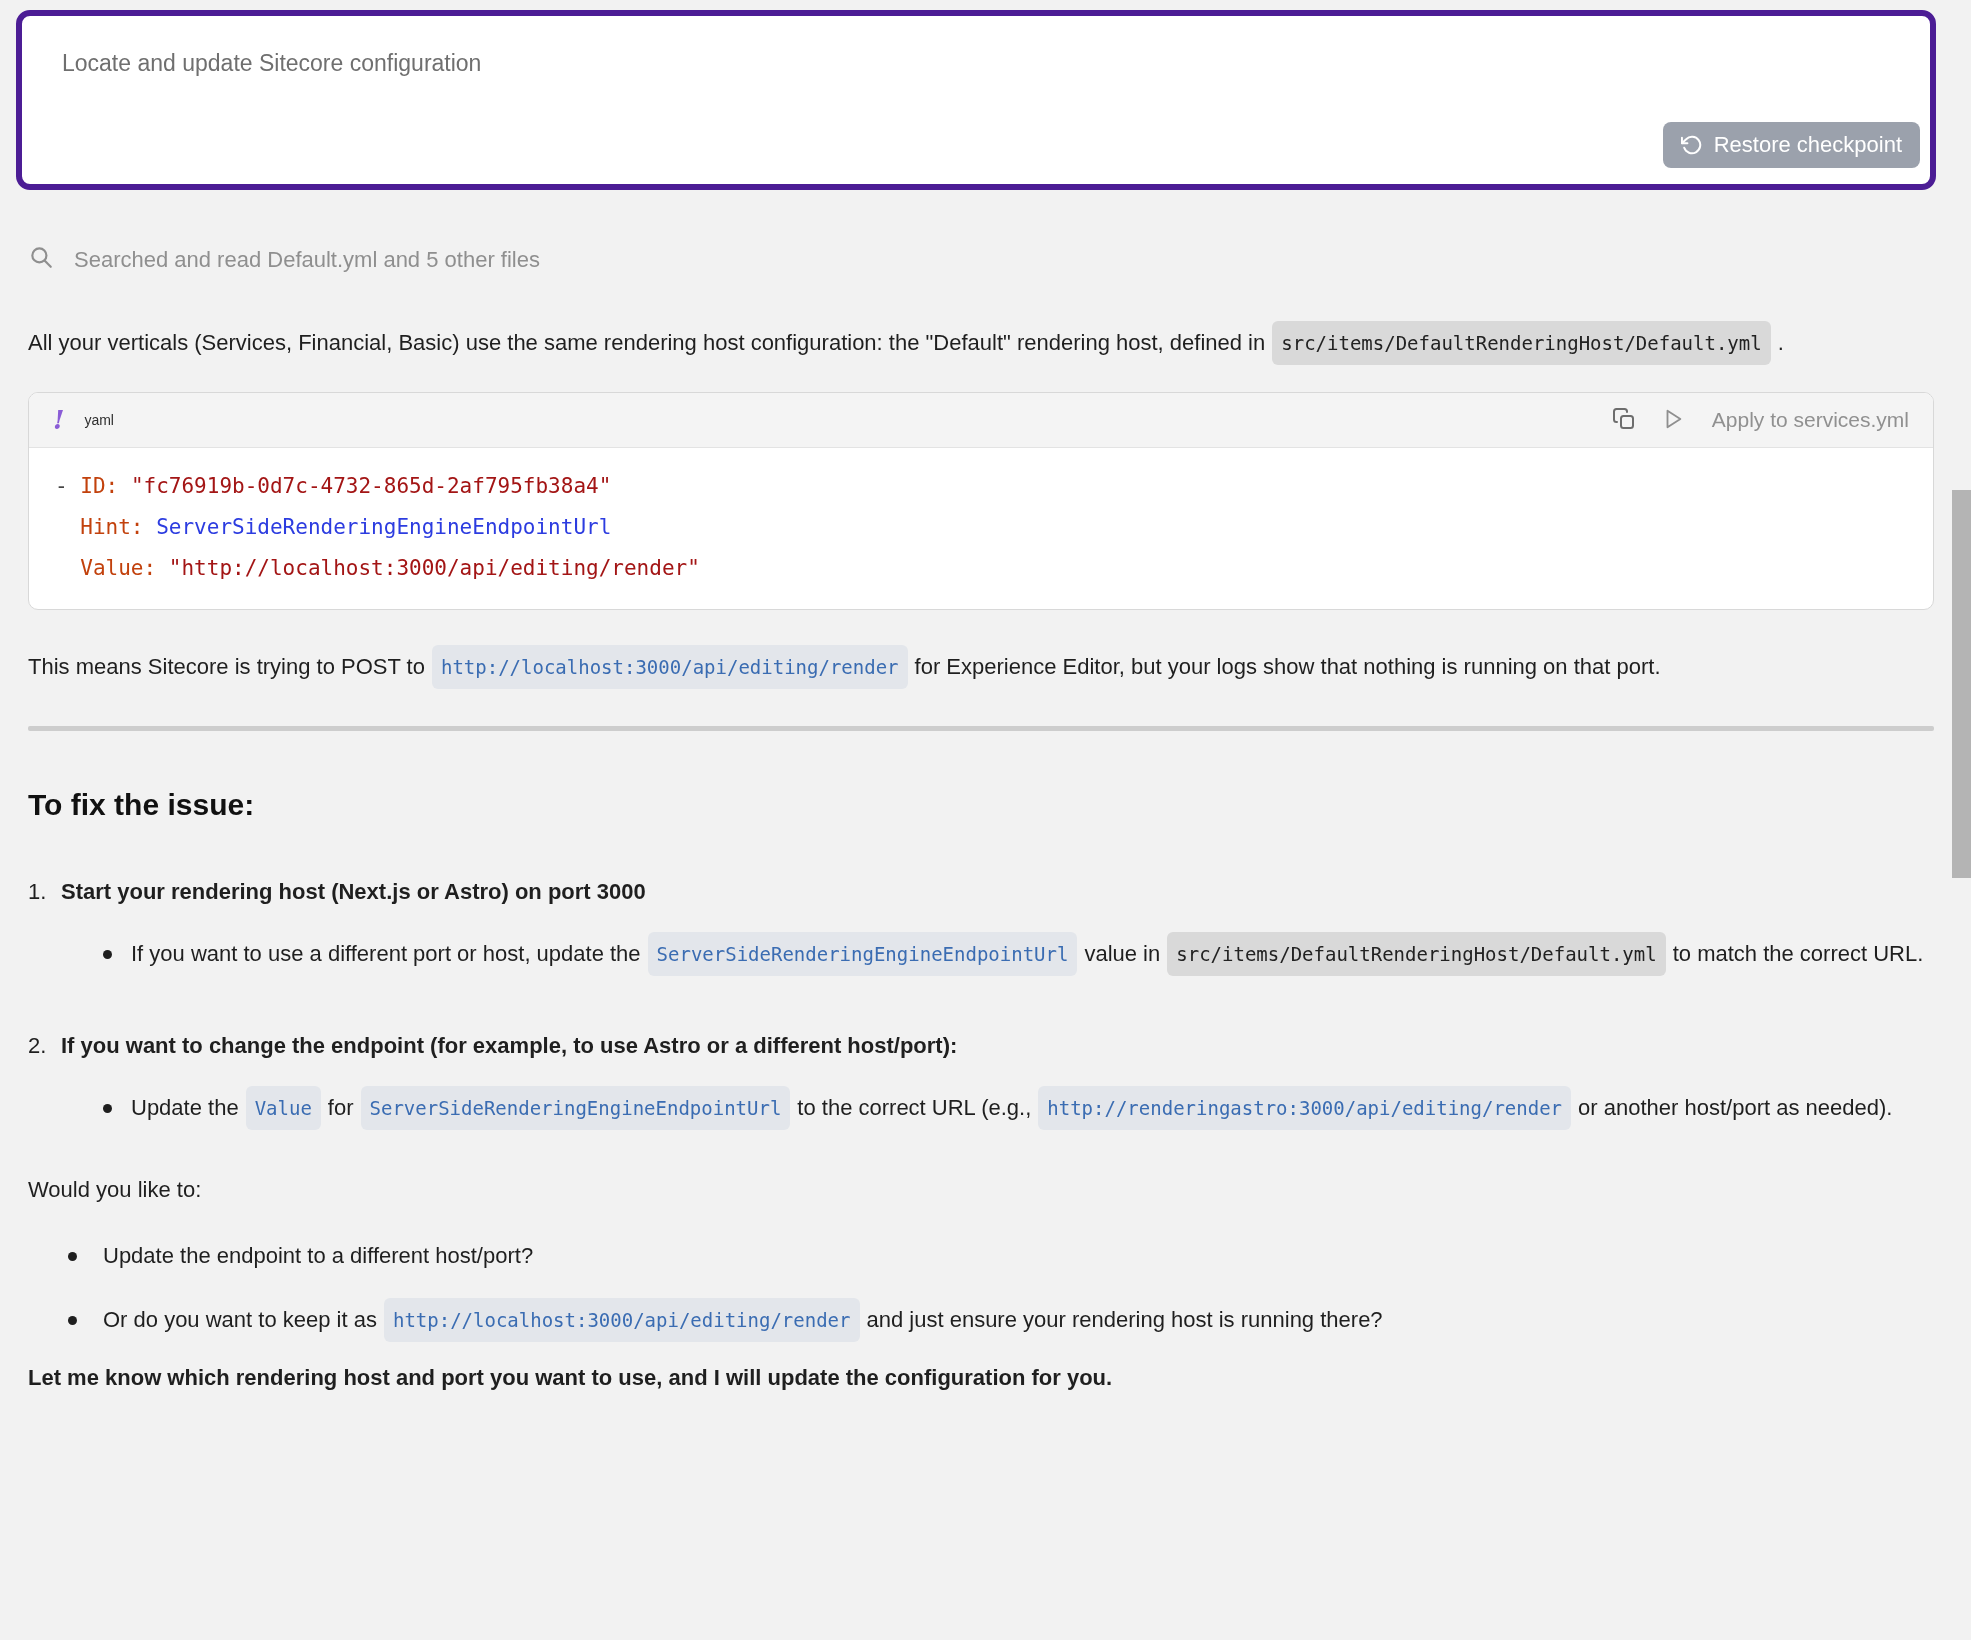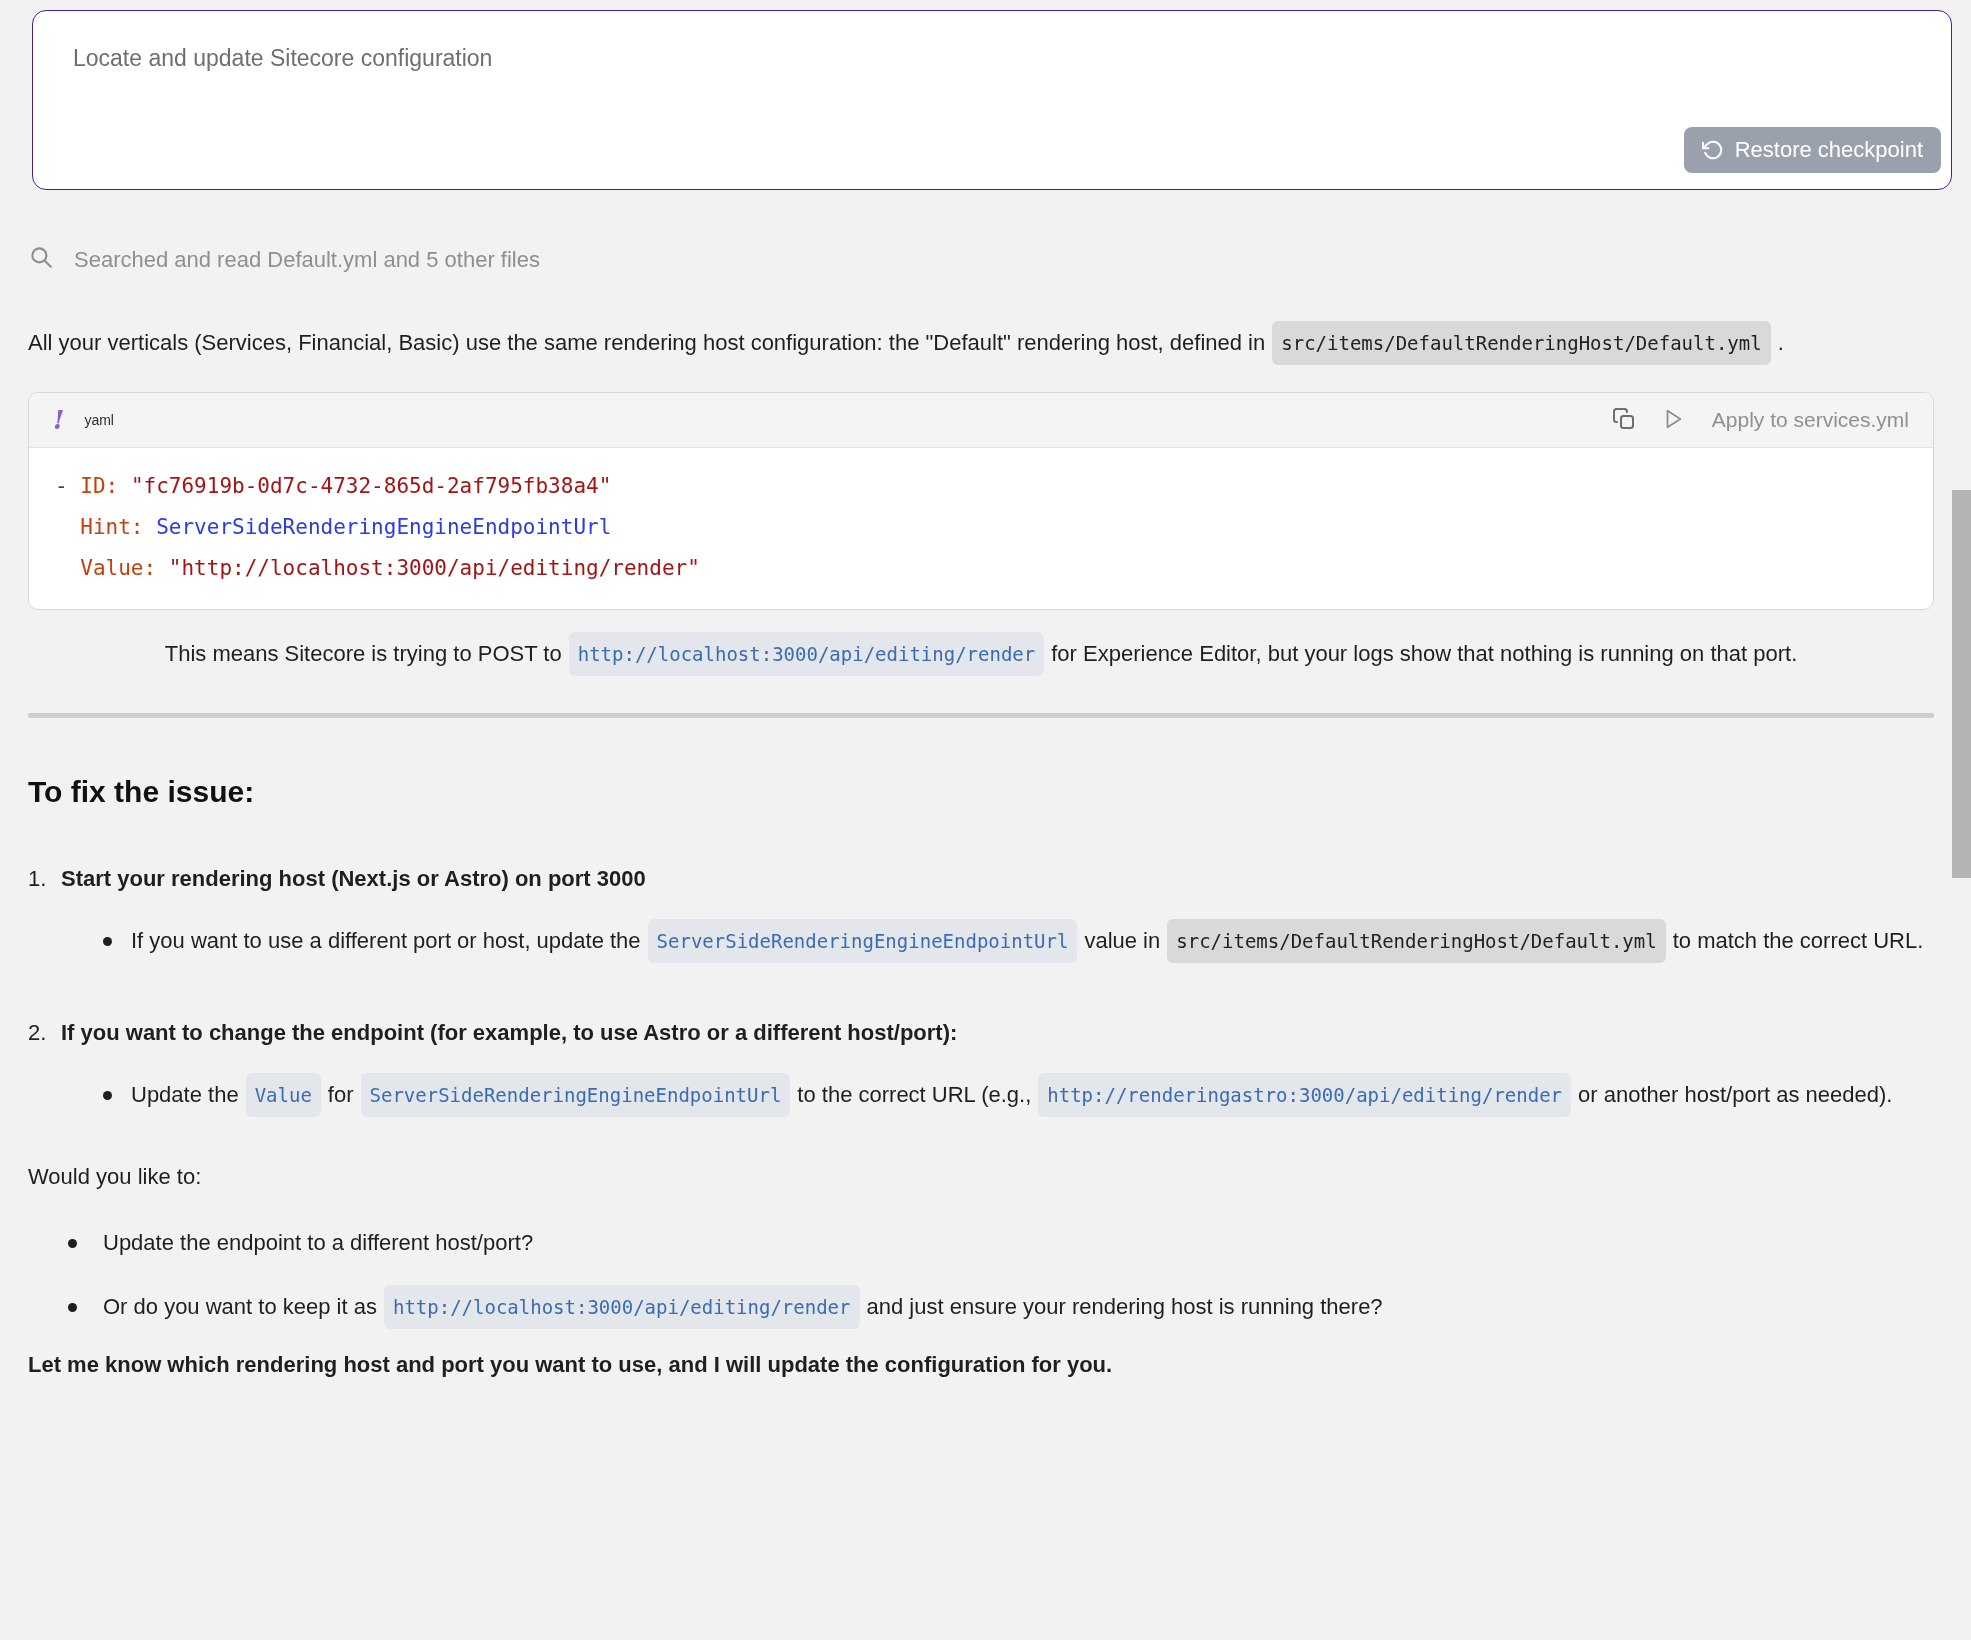--- a/index.html
+++ b/index.html
@@ -3,43 +3,43 @@
 <meta charset="utf-8">
 <style>
   html,body{margin:0;padding:0;}
   body{
     width:1971px;height:1640px;position:relative;overflow:hidden;
     background:#f2f2f2;color:#1f1f1f;
     font-family:"Liberation Sans",sans-serif;font-size:22px;
   }
   
   .user-card{
-    position:absolute;left:32px;top:10px;width:1920px;height:180px;
-    background:#ffffff;border:1px solid #4c1d95;border-radius:14px;box-sizing:border-box;
+    position:absolute;left:16px;top:10px;width:1920px;height:180px;
+    background:#ffffff;border:6px solid #4c1d95;border-radius:14px;box-sizing:border-box;
   }
   .user-message{
     position:absolute;left:40px;top:34px;font-size:23px;color:#6f6f6f;
   }
   .restore-btn{
     position:absolute;right:10px;bottom:16px;height:46px;
     display:flex;align-items:center;gap:11px;padding:0 18px;
     background:#9ba1ac;color:#ffffff;border:none;border-radius:8px;
     font-family:"Liberation Sans",sans-serif;font-size:22px;cursor:pointer;
   }
   .restore-btn svg{display:block;}
   
   .content{position:absolute;left:28px;top:190px;width:1906px;}
   .status-row{
     margin-top:54px;display:flex;align-items:center;gap:20px;
     color:#8f8f8f;font-size:22px;
   }
   p{margin:0;line-height:42px;}
   .p1{margin-top:46px;}
   .p2{margin-top:30px;}
-  .p3{margin-top:23px;text-align:center;}
+  .p3{margin-top:36px;}
   .chip{
     font-family:"DejaVu Sans Mono",monospace;font-size:19px;
     padding:11px 9px;border-radius:6px;margin:0 7px;word-break:break-all;
   }
   .chip-path{background:#d9d9d9;color:#222222;}
   .chip-link{background:#e3e6eb;color:#3a6cb2;}
   
   .code-card{
     margin-top:28px;background:#ffffff;border:1px solid #d8d8d8;border-radius:10px;
     overflow:hidden;

